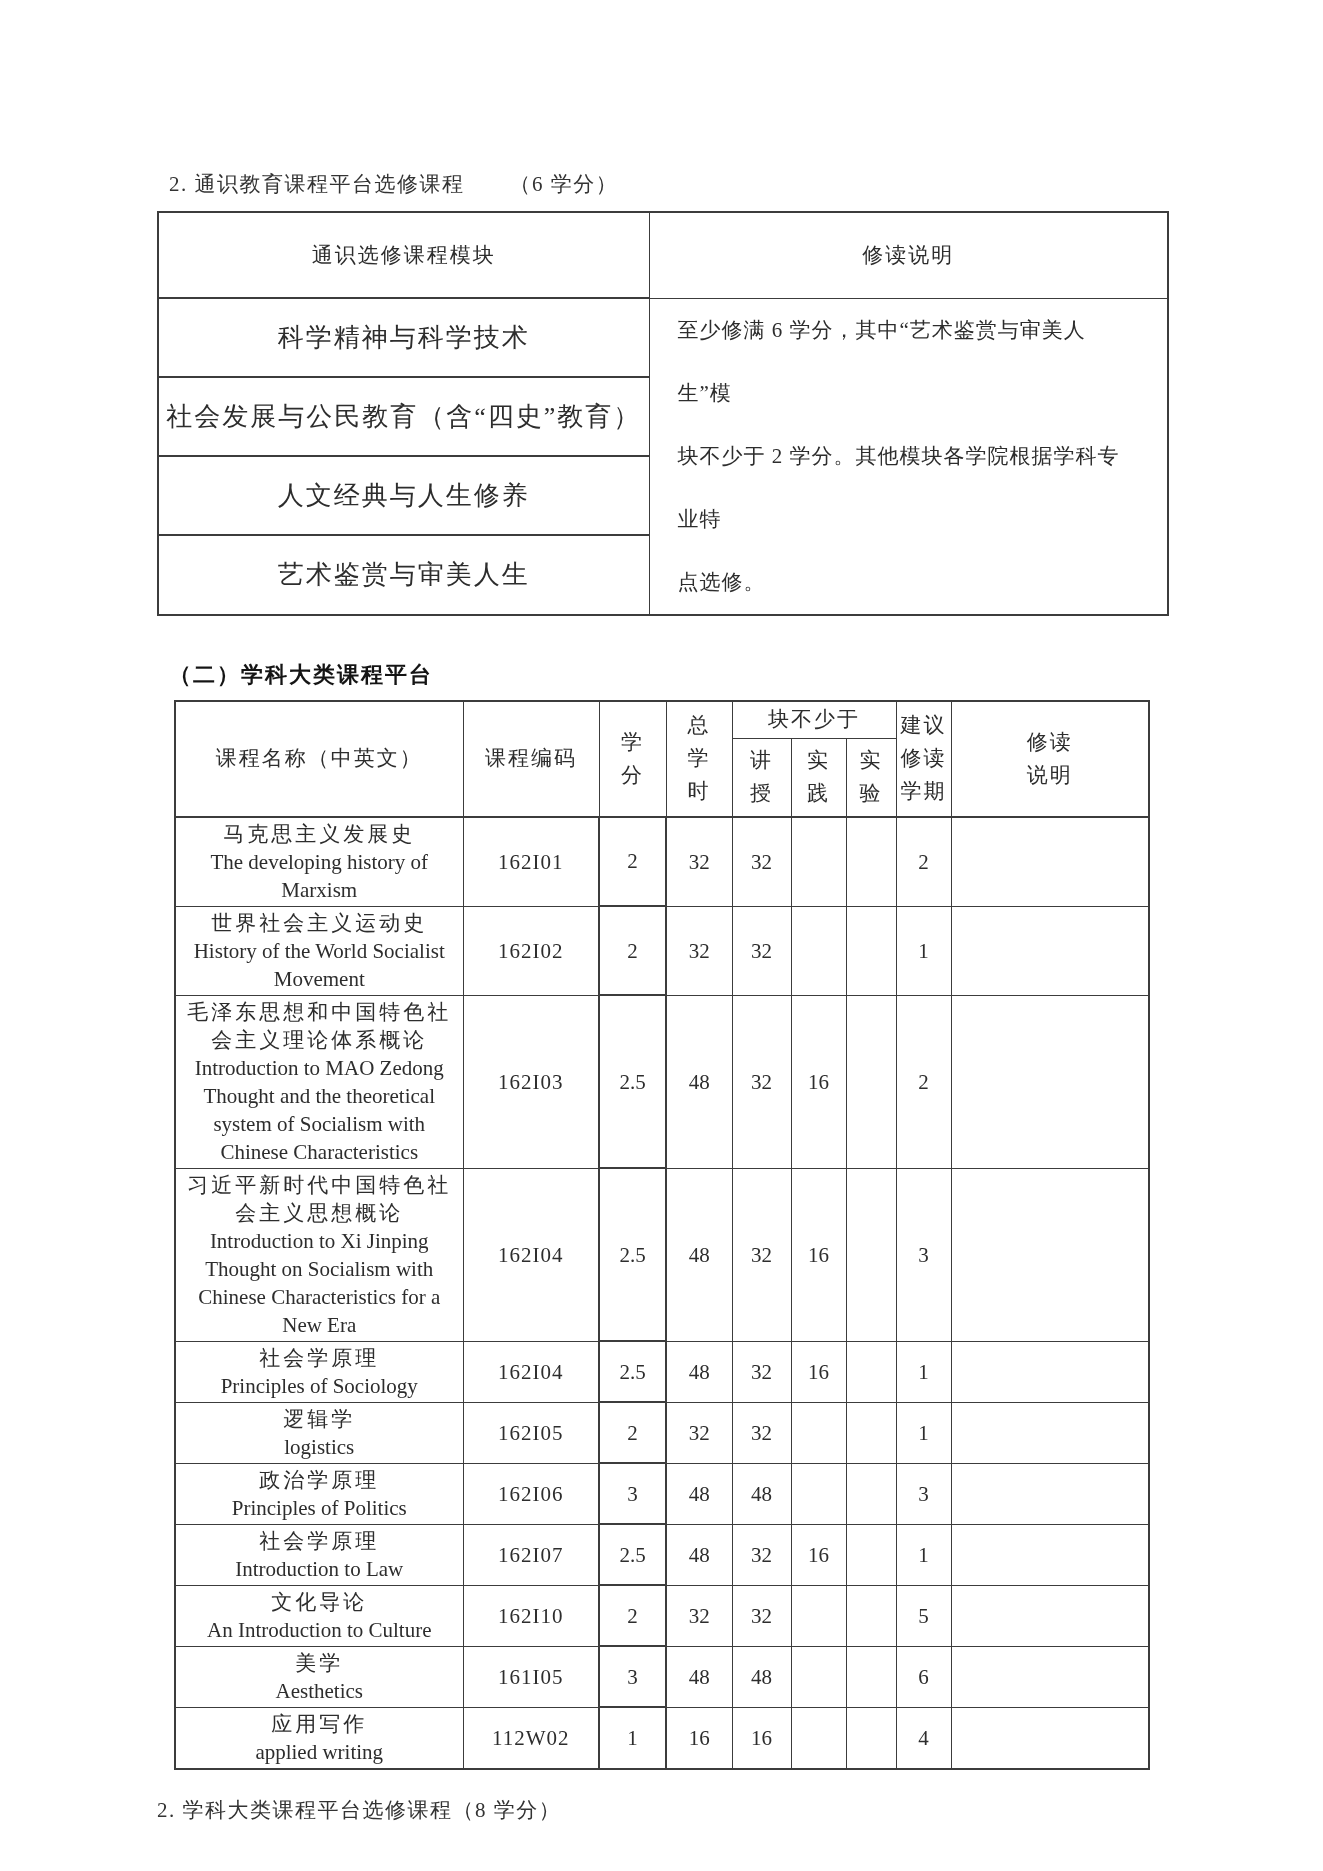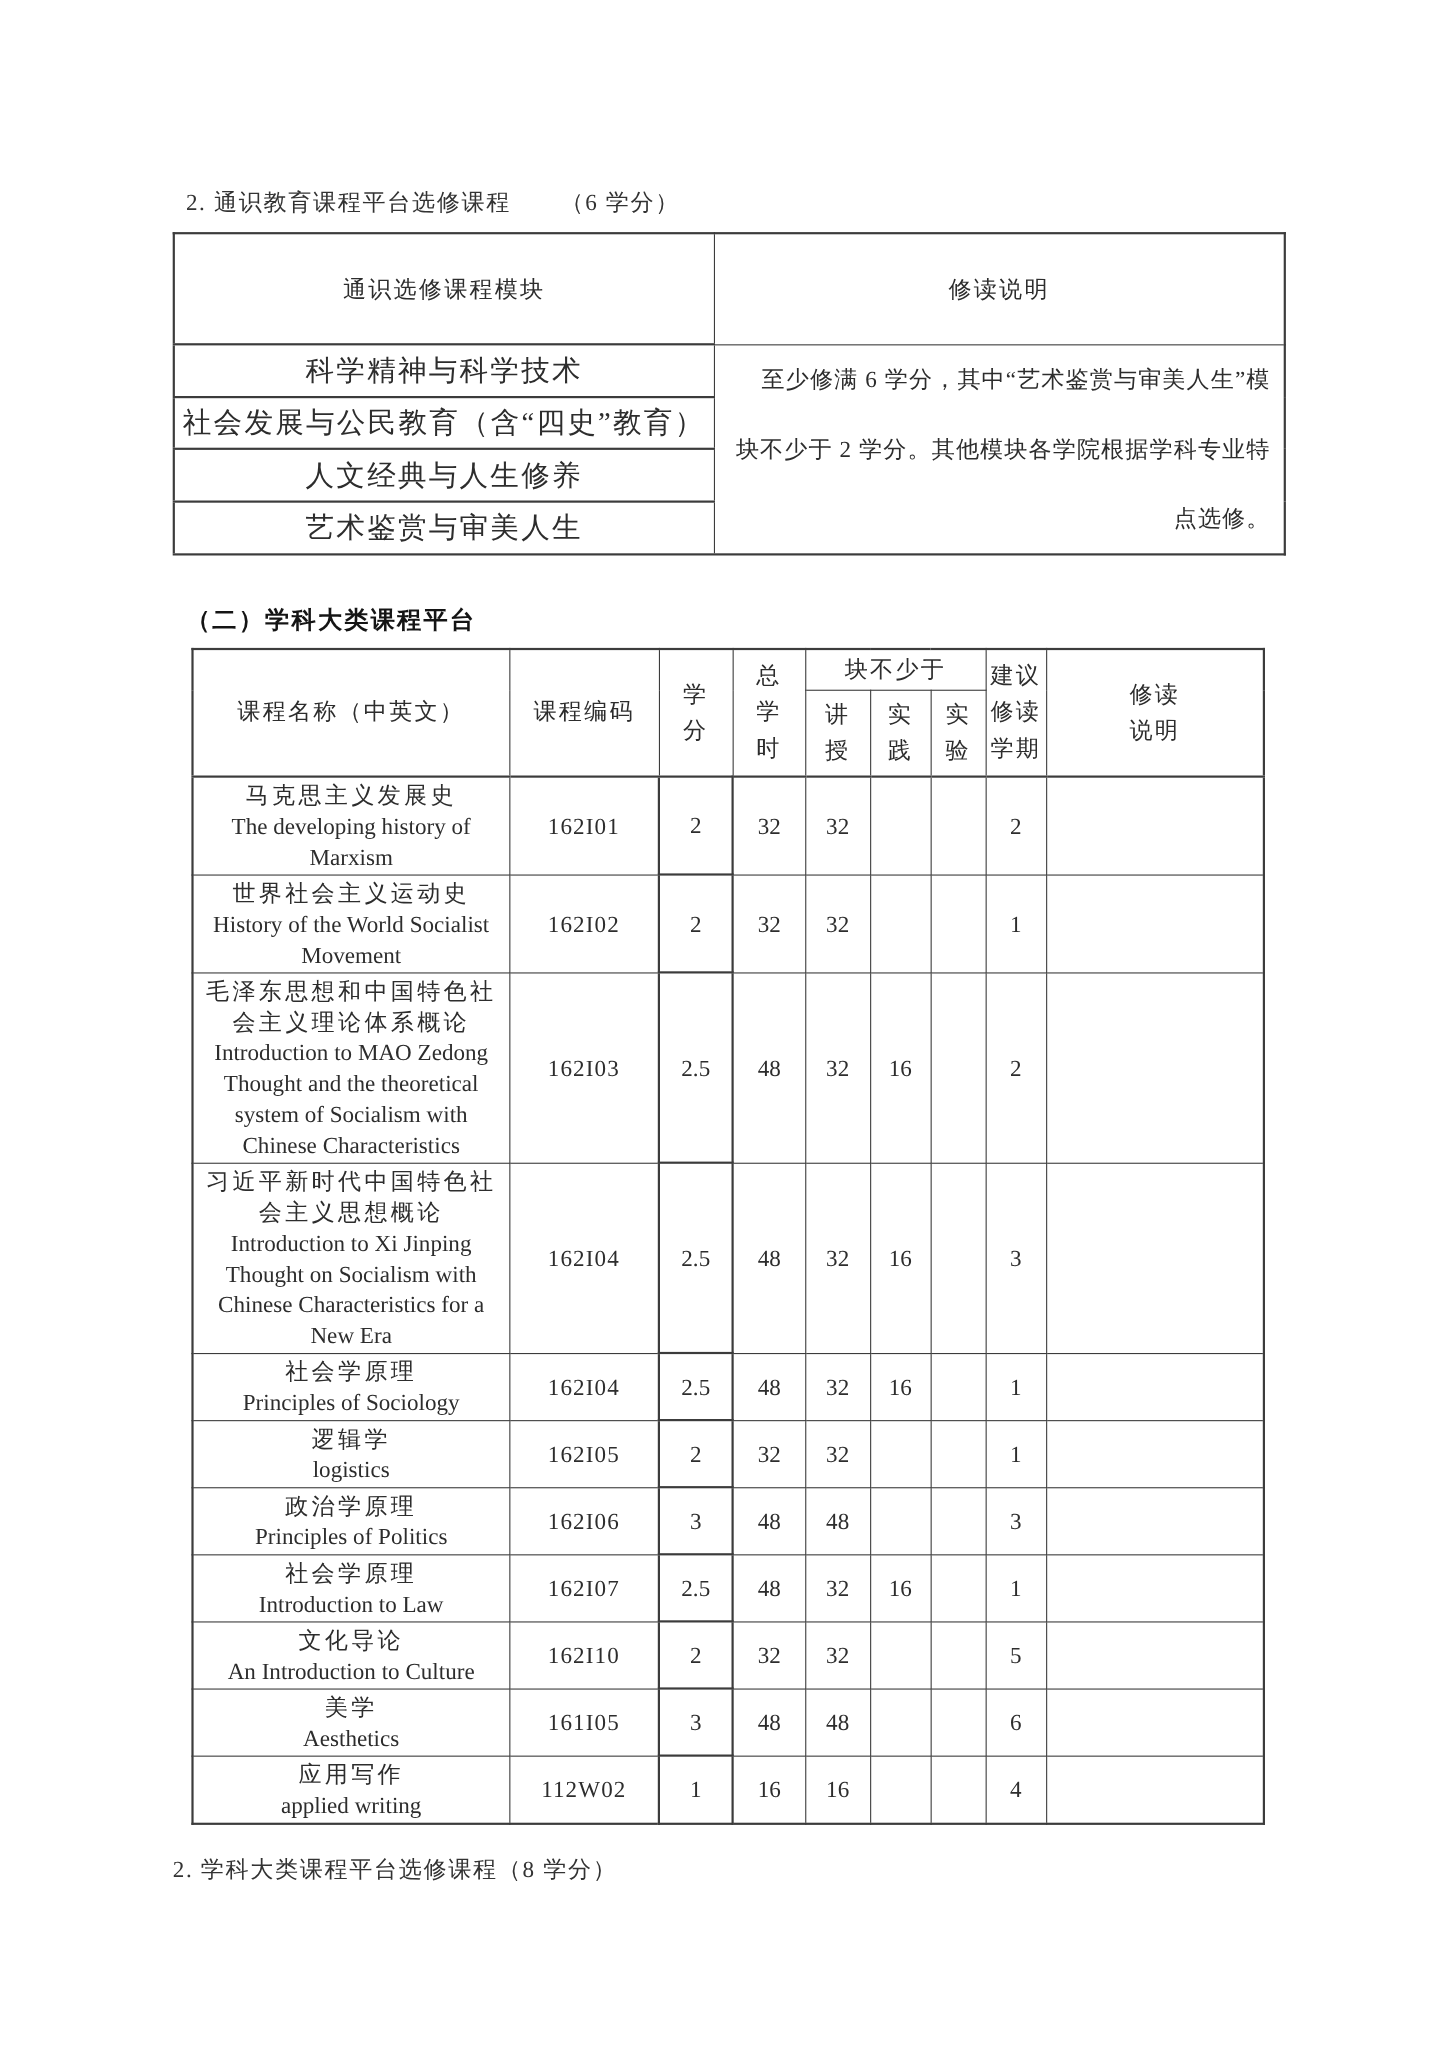--- a/index.html
+++ b/index.html
@@ -25,29 +25,29 @@
   }
 
   
   .table-1 {
     border-collapse: collapse; table-layout: fixed;
     width: 1010px; border: 2px solid #3c3c3c;
   }
   .table-1 th, .table-1 td {
     border: 1px solid #3c3c3c; font-weight: normal;
   }
-  .table-1 .hrow th { height: 101px; font-size: 21px; letter-spacing: 2px; text-align: center; }
+  .table-1 .hrow th { height: 86px; font-size: 21px; letter-spacing: 2px; text-align: center; }
   .table-1 td.module {
     height: 45px; text-align: center; font-size: 26px; letter-spacing: 2px;
     border-top: 2px solid #3c3c3c; border-bottom: 2px solid #3c3c3c;
   }
   .table-1 td.notecell {
-    padding: 0 12px; font-size: 21px; line-height: 63px;
+    padding: 0 28px; font-size: 21px; line-height: 63px;
     letter-spacing: 1px; white-space: pre-line; vertical-align: middle;
-    text-align: right;
+    text-align: left;
   }
 
   
   .table-2 {
     border-collapse: collapse; table-layout: fixed;
     width: 974px; margin-left: 17px;
     border: 2px solid #3c3c3c;
     text-align: center;
   }
   .table-2 th, .table-2 td {

